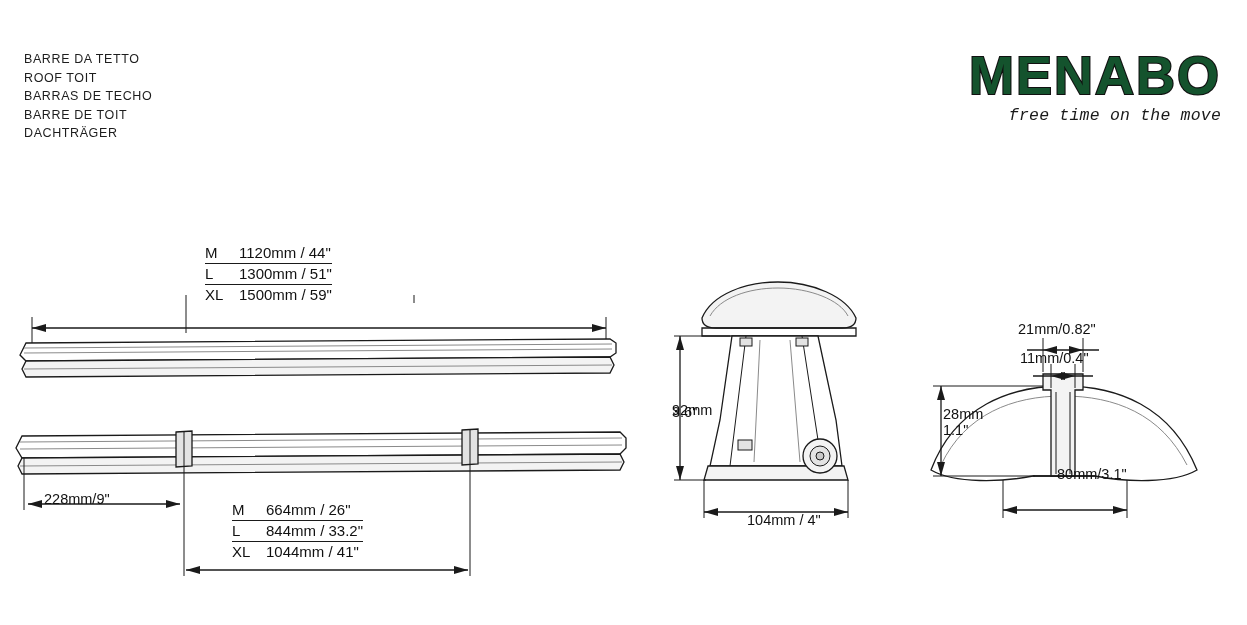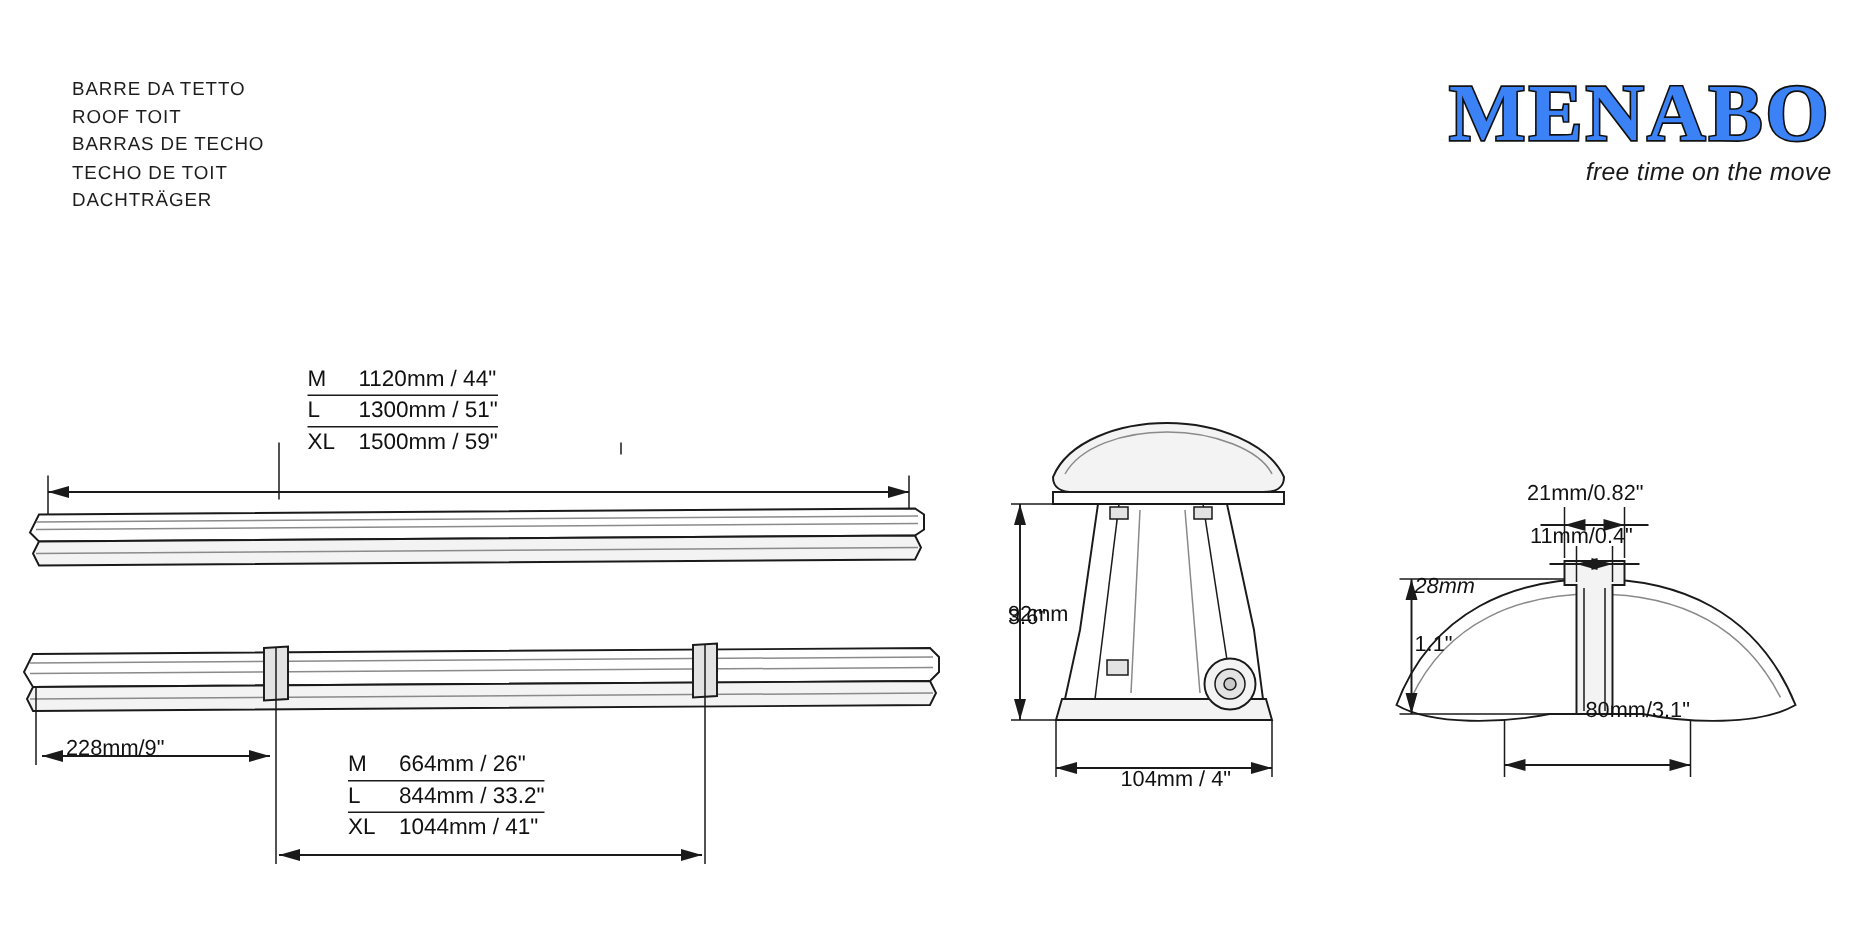--- a/index.html
+++ b/index.html
@@ -19,48 +19,47 @@
     position: absolute;
     inset: 0;
   }
 
   
   .titles {
     position: absolute;
     left: 24px;
     top: 50px;
     line-height: 18.5px;
-    margin-left: 24px;
   }
   .titles div {
     font-size: 12.5px;
     letter-spacing: 0.6px;
     color: #1d1d1d;
     white-space: nowrap;
   }
 
   .brand {
     position: absolute;
     right: 26px;
     top: 46px;
     text-align: right;
   }
   .brand-word {
-    font-family: Liberation Serif, serif;
+    font-family: Liberation Sans, sans-serif;
     font-size: 54px;
     font-weight: 700;
     letter-spacing: 2px;
     line-height: 58px;
-    color: #3b82f6;
+    color: #14532d;
     -webkit-text-stroke: 2.2px #111111;
     text-stroke: 2.2px #111111;
     paint-order: stroke fill;
   }
   .brand-tag {
-    font-family: Liberation Sans, sans-serif;
+    font-family: Liberation Mono, monospace;
     font-style: italic;
     font-size: 16.5px;
     color: #1a1a1a;
     margin-top: 2px;
     letter-spacing: 0.2px;
   }
 
   
   .dimtext {
     position: absolute;
@@ -101,21 +100,21 @@
 </style>
 </head>
 <body>
 
 <div class="sheet">
 
   <div class="titles">
     <div>BARRE DA TETTO</div>
     <div>ROOF TOIT</div>
     <div>BARRAS DE TECHO</div>
-    <div>TECHO DE TOIT</div>
+    <div>BARRE DE TOIT</div>
     <div>DACHTRÄGER</div>
   </div>
 
   <div class="brand">
     <div class="brand-word">MENABO</div>
     <div class="brand-tag">free time on the move</div>
   </div>
 
   <div class="spec-table" style="left:205px; top:243px;">
     <div class="spec-row line-under">
@@ -296,17 +295,17 @@
       <line class="ln thin" x1="88" y1="170" x2="88" y2="208"></line>
       <line class="ln thin" x1="212" y1="170" x2="212" y2="208"></line>
       <line class="ln med" x1="88" y1="200" x2="212" y2="200"></line>
       <polygon points="88,200 102,196 102,204" fill="#1a1a1a"></polygon>
       <polygon points="212,200 198,196 198,204" fill="#1a1a1a"></polygon>
     </g>
   </svg>
 
   <div class="dimtext" style="left:1018px; top:321px;">21mm/0.82"</div>
   <div class="dimtext" style="left:1020px; top:350px;">11mm/0.4"</div>
-  <div class="dimtext" style="left:943px; top:383px;font-style:italic;">28mm</div>
+  <div class="dimtext" style="left:943px; top:406px;">28mm</div>
   <div class="dimtext" style="left:943px; top:422px;">1.1"</div>
   <div class="dimtext" style="left:1057px; top:466px;">80mm/3.1"</div>
 
 </div>
 
 </body></html>

